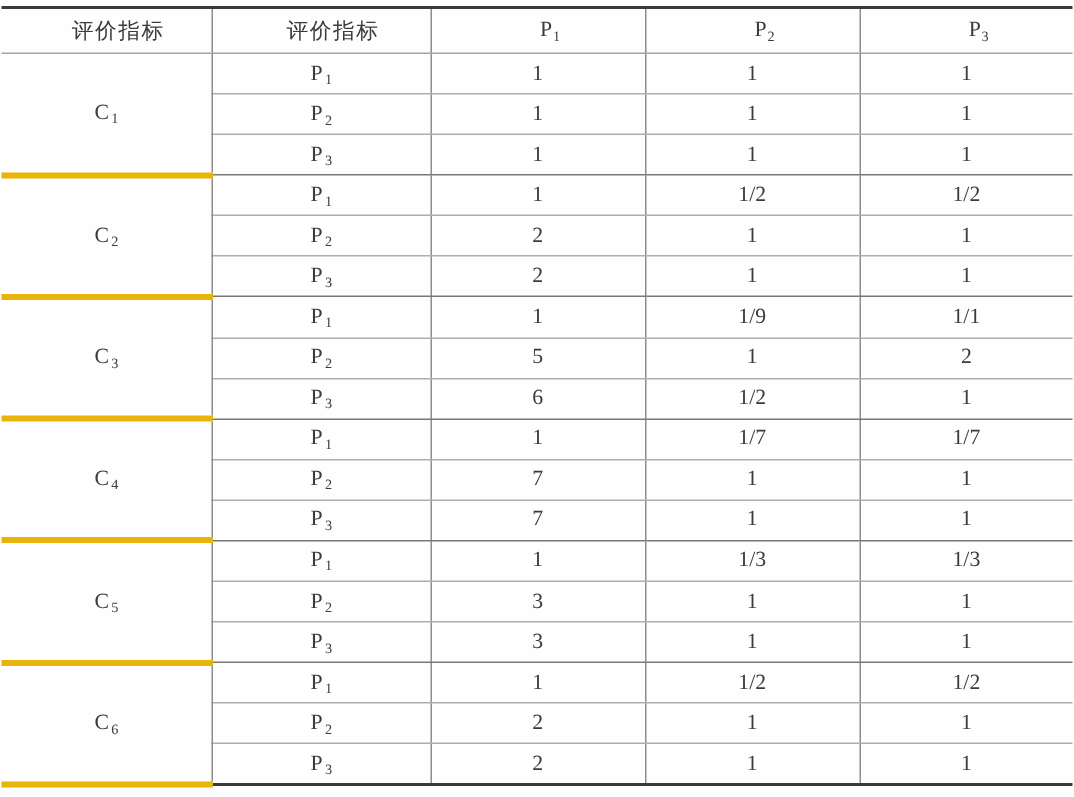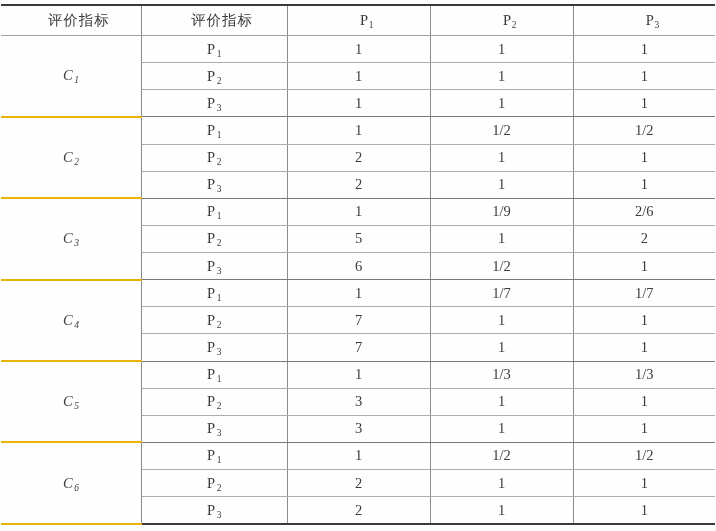--- a/index.html
+++ b/index.html
@@ -39,21 +39,21 @@
     height: 29px;
     border-bottom: 1px solid #a3a3a3;
     padding-left: 16px;
   }
   thead td.zh, td.c-cell, tbody td.p-cell {
     letter-spacing: 1px;
   }
   tbody tr { height: 27px; }
   tbody td { border-bottom: 1px solid #adadad; }
   tbody tr.group-end td { border-bottom: 1px solid #787878; }
-  td.c-cell { border-bottom: 2px solid #eab308; font-style: italic; }
+  td.c-cell { border-bottom: 4px solid #eab308; }
   tbody tr:last-child td { border-bottom: none; }
   .sub {
     font-size: 9.5px;
     letter-spacing: 0;
     position: relative;
     top: 3px;
     left: 0.5px;
   }
 </style>
 </head>
@@ -114,21 +114,21 @@
           <td class="p-cell"><span>P</span><span class="sub">3</span></td>
           <td class="value-cell">2</td>
           <td class="value-cell">1</td>
           <td class="value-cell last-col">1</td>
         </tr>
         <tr>
           <td rowspan="3" class="c-cell"><span>C</span><span class="sub">3</span></td>
           <td class="p-cell"><span>P</span><span class="sub">1</span></td>
           <td class="value-cell">1</td>
           <td class="value-cell">1/9</td>
-          <td class="value-cell last-col">2/6</td>
+          <td class="value-cell last-col">1/1</td>
         </tr>
         <tr>
           <td class="p-cell"><span>P</span><span class="sub">2</span></td>
           <td class="value-cell">5</td>
           <td class="value-cell">1</td>
           <td class="value-cell last-col">2</td>
         </tr>
         <tr class="group-end">
           <td class="p-cell"><span>P</span><span class="sub">3</span></td>
           <td class="value-cell">6</td>

